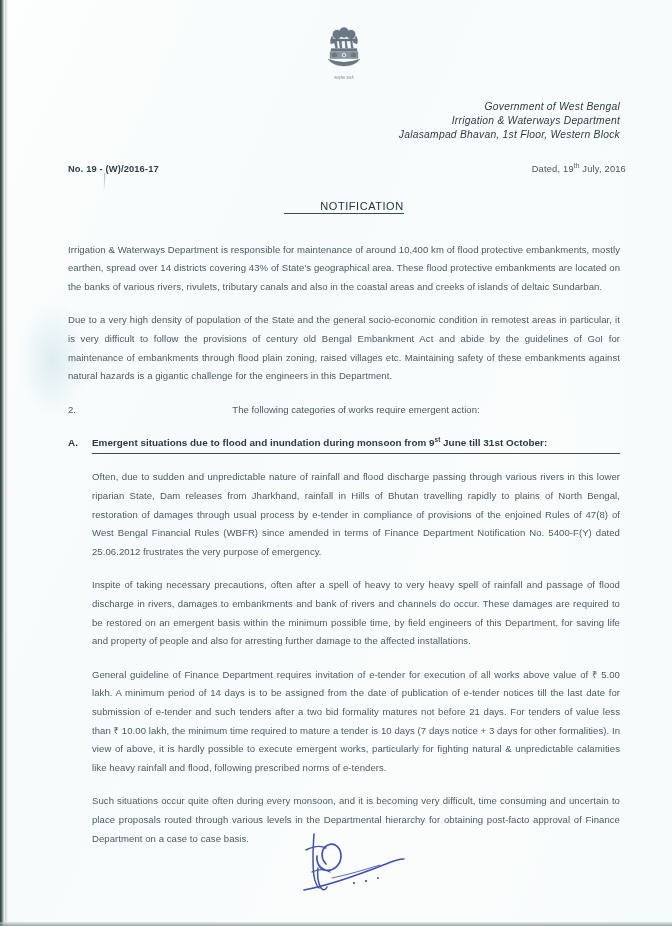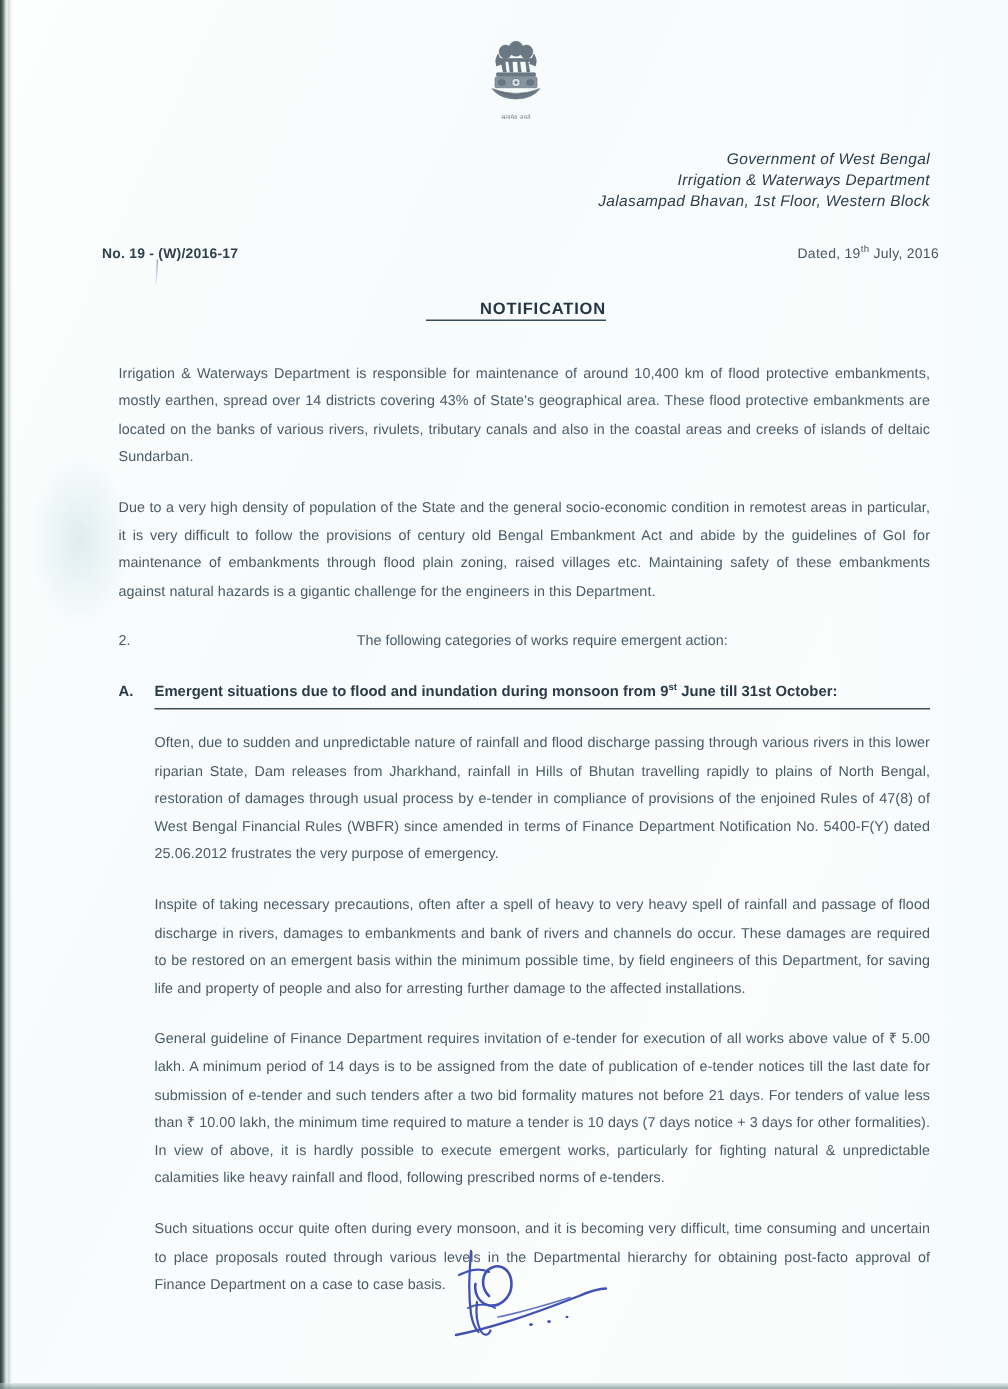--- a/index.html
+++ b/index.html
@@ -132,33 +132,32 @@
   }
 
   
   .notif-wrap {
     text-align: center;
     margin-top: 22px;
   }
   .notif-title {
     display: inline-block;
     font-size: 11px;
-    font-weight: bold;
+    font-weight: normal;
     color: #243543;
     letter-spacing: .55px;
     border-bottom: 1.3px solid #3a4b58;
     padding-bottom: 1px;
     padding-left: 36px;
   }
 
   
   .body-text {
     margin-top: 27px;
     color: #4a5a66;
-    margin-left: 11px;
   }
   p.para {
     margin: 0 0 15px 0;
     font-size: 9.55px;
     line-height: 18.6px;
     text-align: justify;
     color: #4a5a66;
     letter-spacing: .06px;
   }
   p.para:last-child { margin-bottom: 0; }

